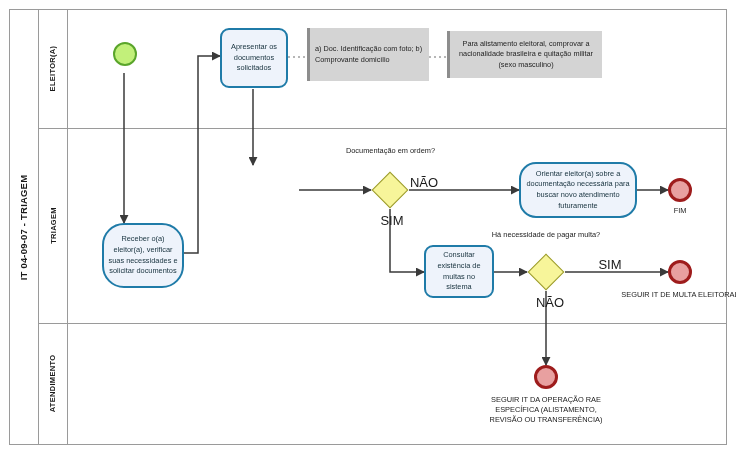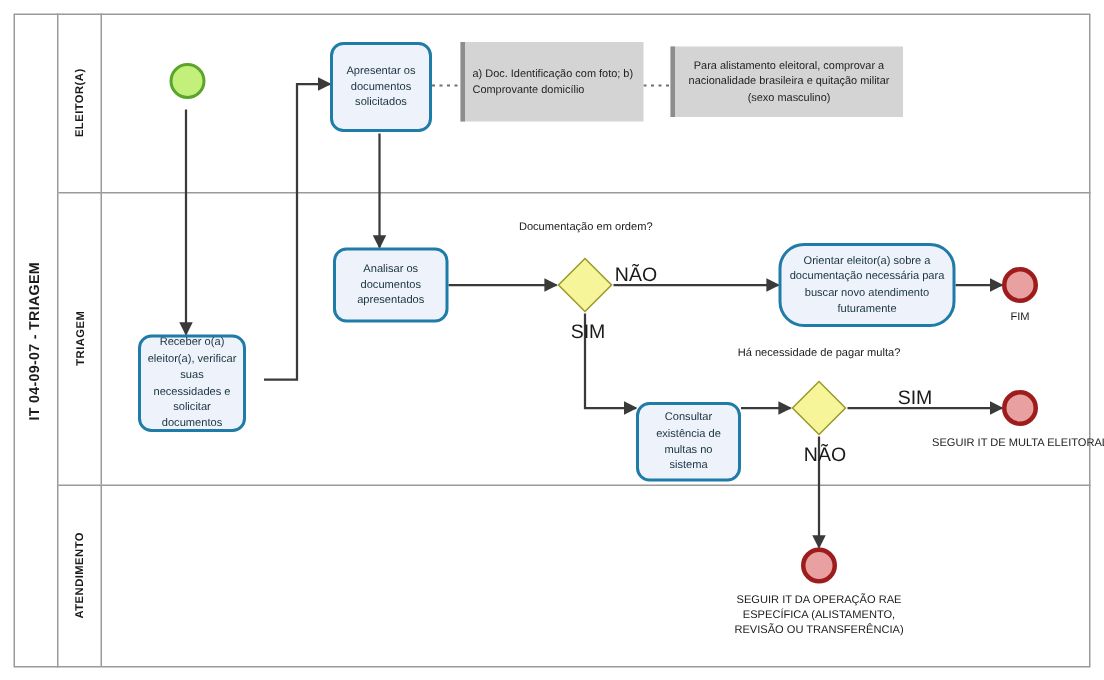--- a/index.html
+++ b/index.html
@@ -218,33 +218,30 @@
       <path d="M 429 57 L 447 57"></path>
     </g>
   </svg>
 
   <div class="event start" style="left:113px;top:42px;width:24px;height:24px;"></div>
 
   <div class="task" style="left:220px;top:28px;width:68px;height:60px;">
     <span>Apresentar os documentos solicitados</span>
   </div>
 
-  <div class="task" style="left:92px;top:223px;width:72px;height:65px;">
+  <div class="task" style="left:102px;top:223px;width:82px;height:65px;border-radius:22px;">
     <span>Receber o(a) eleitor(a), verificar suas necessidades e solicitar documentos</span>
   </div>
 
-  <div class="task" style="left:222px;top:165px;width:77px;height:50px;">
-    <span>Analisar os documentos apresentados</span>
-  </div>
 
   <div class="task" style="left:519px;top:162px;width:118px;height:56px;border-radius:17px;">
     <span>Orientar eleitor(a) sobre a documentação necessária para buscar novo atendimento futuramente</span>
   </div>
 
-  <div class="task" style="left:424px;top:245px;width:70px;height:53px;margin-top:23px;">
+  <div class="task" style="left:424px;top:245px;width:70px;height:53px;">
     <span>Consultar existência de multas no sistema</span>
   </div>
 
   <div class="gateway" style="left:377px;top:177px;width:26px;height:26px;"></div>
   <div class="lbl" style="left:333px;top:146px;width:115px;">Documentação em ordem?</div>
 
   <div class="gateway" style="left:533px;top:259px;width:26px;height:26px;"></div>
   <div class="lbl" style="left:491px;top:230px;width:110px;">Há necessidade de pagar multa?</div>
 
   <div class="lbl flow" style="left:404px;top:174px;width:40px;">NÃO</div>

